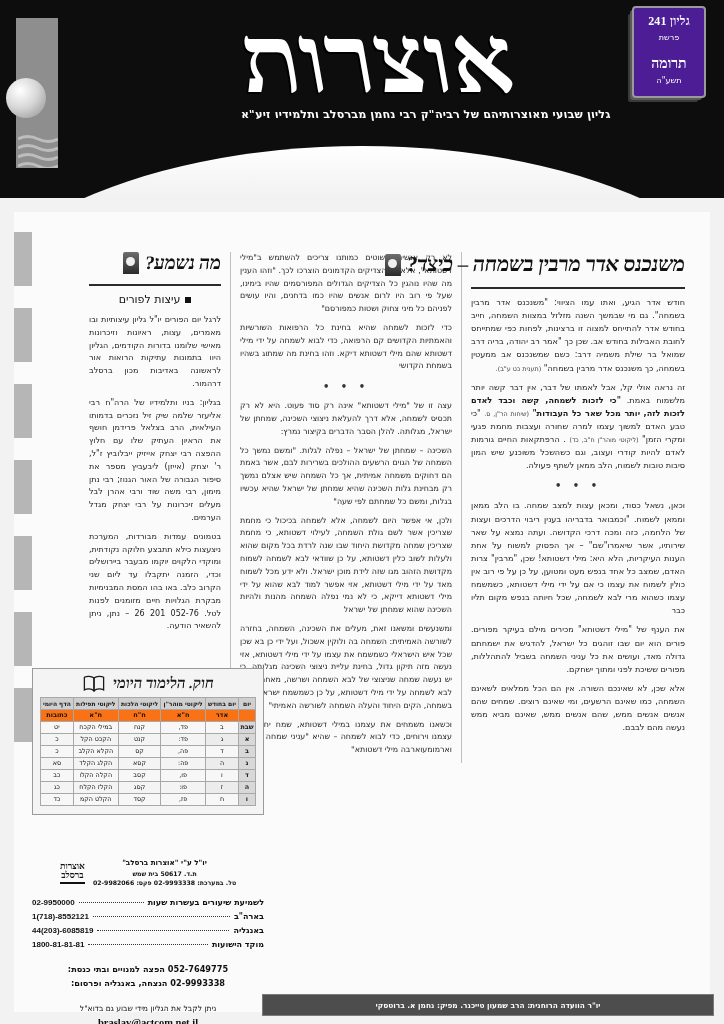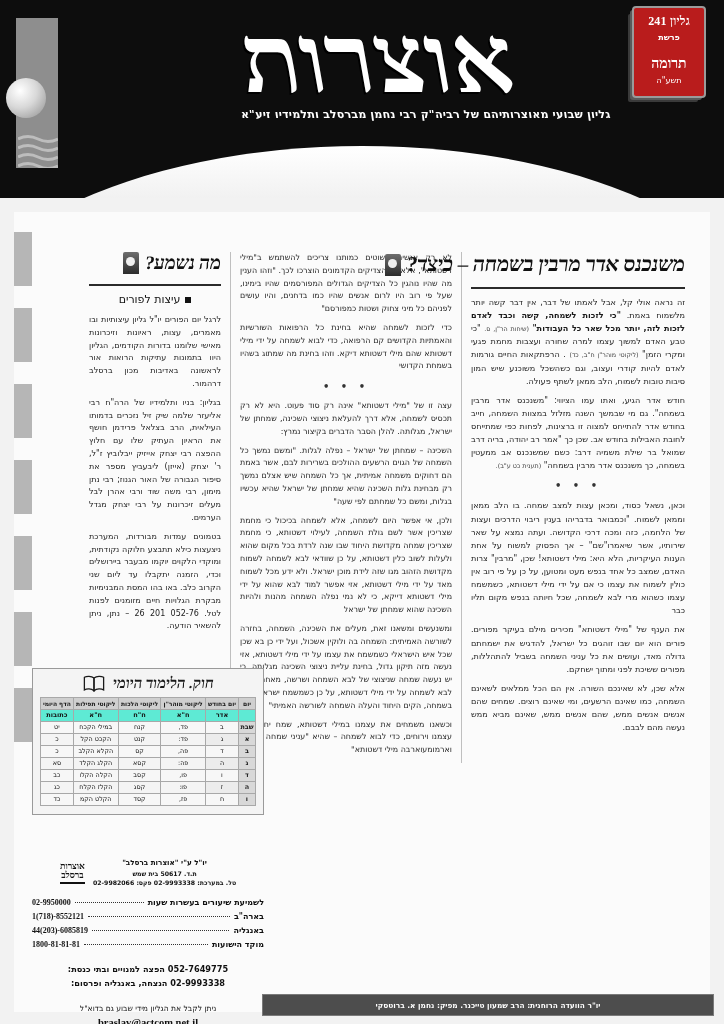--- a/index.html
+++ b/index.html
@@ -26,32 +26,32 @@
     position: absolute;
     left: -60px; right: -60px; bottom: -150px; height: 210px;
     background: linear-gradient(to bottom, #ffffff 0%, #e9e9e9 40%, #d2d2d2 100%);
     border-radius: 50% 50% 0 0 / 100% 100% 0 0;
   }
   .issue-box {
     position: absolute; top: 6px; right: 18px;
     width: 74px; height: 92px;
     border: 2px solid #9a9a9a;
     border-radius: 4px;
-    background: #b91c1c;
+    background: #4c1d95;
     box-shadow: -3px 3px 0 -1px #5a5a5a, -6px 6px 0 -2px #3a3a3a;
     color: #ffffff;
     text-align: center;
     padding-top: 6px;
     z-index: 4;
   }
   .issue-box .issue-num {
     font-size: 12px; font-weight: bold; letter-spacing: .2px;
     font-family: "Liberation Serif", serif;
   }
-  .issue-box .issue-lbl { font-size: 8px; margin-top: 4px; font-weight: bold; }
+  .issue-box .issue-lbl { font-size: 8px; margin-top: 4px; font-weight: normal; }
   .issue-box .issue-parsha {
     font-size: 14px; font-weight: bold; margin-top: 14px;
     font-family: "Liberation Serif", serif;
   }
   .issue-box .issue-year { font-size: 8px; margin-top: 4px; }
 
   .logo-wrap {
     position: absolute; top: 14px; right: 108px;
     z-index: 3; text-align: left;
   }
@@ -203,21 +203,21 @@
   table.study th, table.study td {
     border: 1px solid #a8a8a8;
     text-align: center;
     padding: 1.5px 1px;
     line-height: 1.25;
     color: #151515;
   }
   table.study thead th {
     background: #cfcfcf; font-weight: bold; font-size: 6px;
   }
-  table.study tr.sub td { background: #5eead4; font-weight: bold; font-size: 6.6px; }
+  table.study tr.sub td { background: #f97316; font-weight: bold; font-size: 6.6px; }
   table.study td.day { background: #d8d8d8; font-weight: bold; }
   table.study td.dim { background: #ececec; }
   table.study tbody tr:nth-child(even) td { background: #f7f7f7; }
   table.study tbody tr:nth-child(even) td.day { background: #d8d8d8; }
 
   
   .contact {
     position: absolute; top: 646px; left: 18px; width: 232px;
     text-align: center; color: #111;
   }
@@ -227,21 +227,21 @@
     font-size: 9px; line-height: 1.05; text-align: center; color: #111;
     border-bottom: 2px solid #111; padding-bottom: 1px;
   }
   .org-lines { font-size: 7.2px; font-weight: bold; line-height: 1.5; }
   .org-lines .tiny { font-size: 6.2px; font-weight: bold; }
 
   .phones { margin-top: 9px; font-size: 8px; font-weight: bold; }
   .phone-row { display: flex; justify-content: space-between; align-items: baseline; gap: 4px; line-height: 1.75; }
   .phone-row .lbl { white-space: nowrap; }
   .phone-row .dots { flex: 1; border-bottom: 1px dotted #333; transform: translateY(-2px); }
-  .phone-row .num { direction: ltr; white-space: nowrap; font-family: Liberation Serif, serif; }
+  .phone-row .num { direction: ltr; white-space: nowrap; font-family: Liberation Sans, sans-serif; }
 
   .dist { margin-top: 11px; font-size: 8.2px; font-weight: bold; line-height: 1.65; }
   .dist .num { direction: ltr; display: inline-block; }
   .mailnote { margin-top: 13px; font-size: 7.6px; line-height: 1.6; }
   .mail {
     font-family: "Liberation Serif", serif; font-weight: bold;
     font-size: 10.5px; direction: ltr; margin-top: 1px;
   }
 
   
@@ -299,31 +299,31 @@
     <div class="columns">
 
       <div class="col col-right">
         <div class="headline-row">
           <div class="headline">משנכנס אדר מרבין בשמחה – כיצד?</div>
           <div class="quill"></div>
         </div>
         <div class="headline-rule"></div>
 
         <p class="body">
+          <span>חודש אדר הגיע, ואתו עמו הציווי: "משנכנס אדר מרבין בשמחה". גם מי שבמשך השנה מזלזל במצוות השמחה, חייב בחודש אדר להתייחס למצוה זו ברצינות, לפחות כפי שמתייחס לחובת האבילות בחודש אב. שכן כך "אמר רב יהודה, בריה דרב שמואל בר שילת משמיה דרב: כשם שמשנכנס אב ממעטין בשמחה, כך משנכנס אדר מרבין בשמחה"</span>
+          <span class="src">(תענית כט ע"ב).</span>
+        </p>
+
+        <p class="body">
           <span>זה נראה אולי קל, אבל לאמתו של דבר, אין דבר קשה יותר מלשמוח באמת. </span>
           <span class="b">"כי לזכות לשמחה, קשה וכבד לאדם לזכות לזה, יותר מכל שאר כל העבודות"</span>
           <span class="src"> (שיחות הר"ן, ס.</span>
           <span> "כי טבע האדם למשוך עצמו למרה שחורה ועצבות מחמת פגעי ומקרי הזמן" </span>
           <span class="src">(ליקוטי מוהר"ן ח"ב, כד)</span>
           <span>. הרפתקאות החיים גורמות לאדם להיות קודרי ועצוב, וגם כשהשכל משוכנע שיש המון סיבות טובות לשמוח, הלב ממאן לשתף פעולה.</span>
-        </p>
-
-        <p class="body">
-          <span>חודש אדר הגיע, ואתו עמו הציווי: "משנכנס אדר מרבין בשמחה". גם מי שבמשך השנה מזלזל במצוות השמחה, חייב בחודש אדר להתייחס למצוה זו ברצינות, לפחות כפי שמתייחס לחובת האבילות בחודש אב. שכן כך "אמר רב יהודה, בריה דרב שמואל בר שילת משמיה דרב: כשם שמשנכנס אב ממעטין בשמחה, כך משנכנס אדר מרבין בשמחה"</span>
-          <span class="src">(תענית כט ע"ב).</span>
         </p>
 
         <div class="divider-dots">• • •</div>
 
 
         <p class="body">וכאן, נשאל כסוד, ומכאן עצות למצב שמחה. בו הלב ממאן וממאן לשמוח. "וכמבואר בדבריהו בענין ריבוי הדרכים ועצות של הלחמה, כזה ומכה דרכי הקדושה. ועתה נמצא על שאר שירותיו, אשר שיאמרו"שם" – אך הפסוק למשוח על אחת הענות העיקריות, הלא היא: מילי דשטותא! שכן, "מרבין" צרות האדם, שמצב כל אחד בנפש מעט ומטוען, על כן על פי רוב אין כולין לשמוח את עצמו כי אם על ידי מילי דשטותא, כשמשמח עצמו כשהוא מרי לבא לשמחה, שכל חיותה בנפש מקום תליו כבר </p>
         <p class="body">את הענף של "מילי דשטותא" מכירים מילם בעיקר מפורים. פורים הוא יום שבו זוהגים כל ישראל, להדגיש את ישמחתם גדולה מאד, ועושים את כל עניני השמחה בשביל להתהללות, מפורים ששיכת לפני ומתוך ישחקם.</p>
         <p class="body">אלא שכן, לא שאינכם השורה. אין הם הכל ממלאים לשאינם השמחה, כמו שאינם הרשעים, ומי שאינם רוצים. שמחים שהם אנשים אנשים ממש, שהם אנשים ממש, שאינם מביא ממש נעשה מהם לבבם.</p>
       </div>
 

